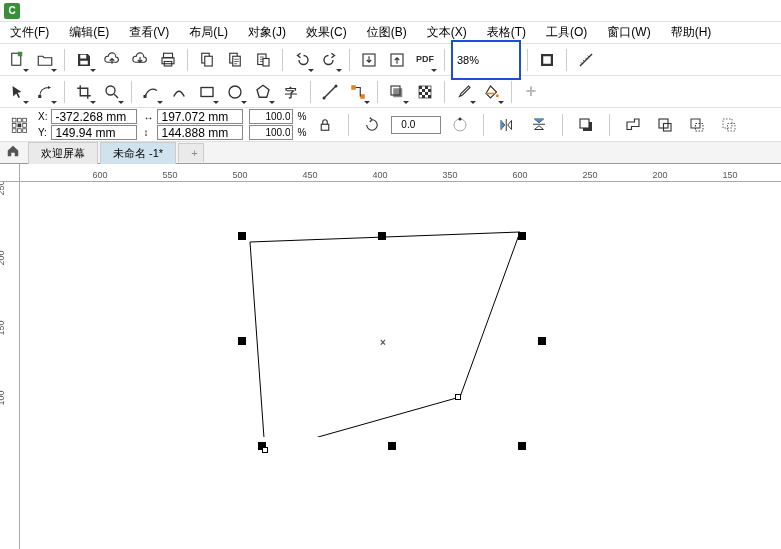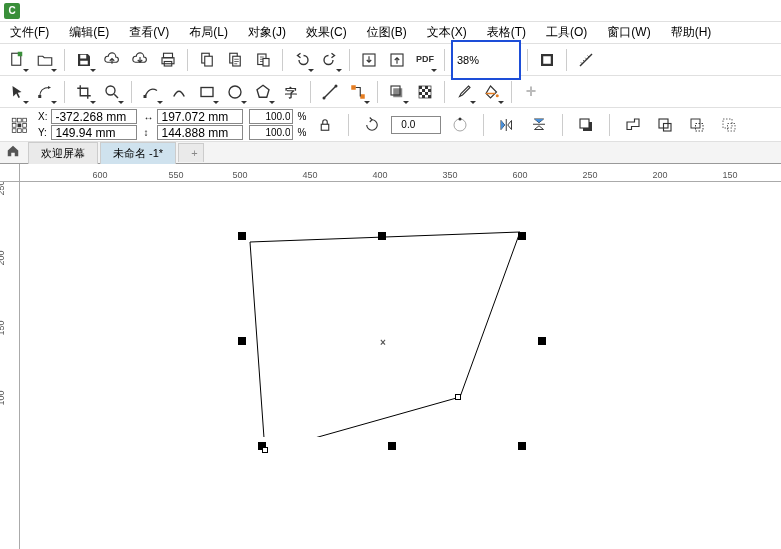--- a/index.html
+++ b/index.html
@@ -402,21 +402,21 @@
   <div class="tab active">
       <span>未命名 -1*</span>
     </div>
   <div class="tab tab-new">+</div>
 </div>
 
 <div class="canvas-area">
   <div class="ruler-corner"></div>
   <div class="ruler-h">
     <span class="tick-label-h" style="left:60px">600</span>
-    <span class="tick-label-h" style="left:136px">550</span>
+    <span class="tick-label-h" style="left:130px">550</span>
     <span class="tick-label-h" style="left:200px">500</span>
     <span class="tick-label-h" style="left:270px">450</span>
     <span class="tick-label-h" style="left:340px">400</span>
     <span class="tick-label-h" style="left:410px">350</span>
     <span class="tick-label-h" style="left:480px">600</span>
     <span class="tick-label-h" style="left:550px">250</span>
     <span class="tick-label-h" style="left:620px">200</span>
     <span class="tick-label-h" style="left:690px">150</span>
     <span class="tick-label-h" style="left:760px">100</span>
   </div>

